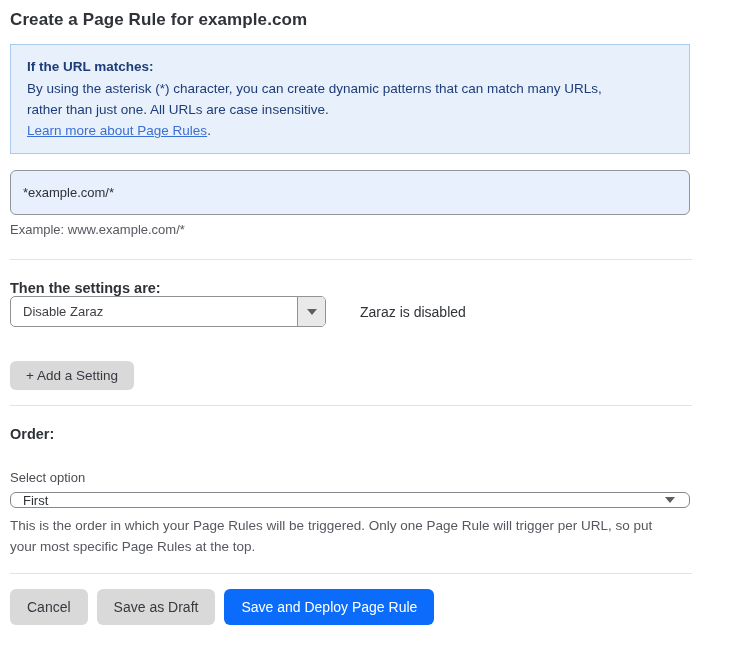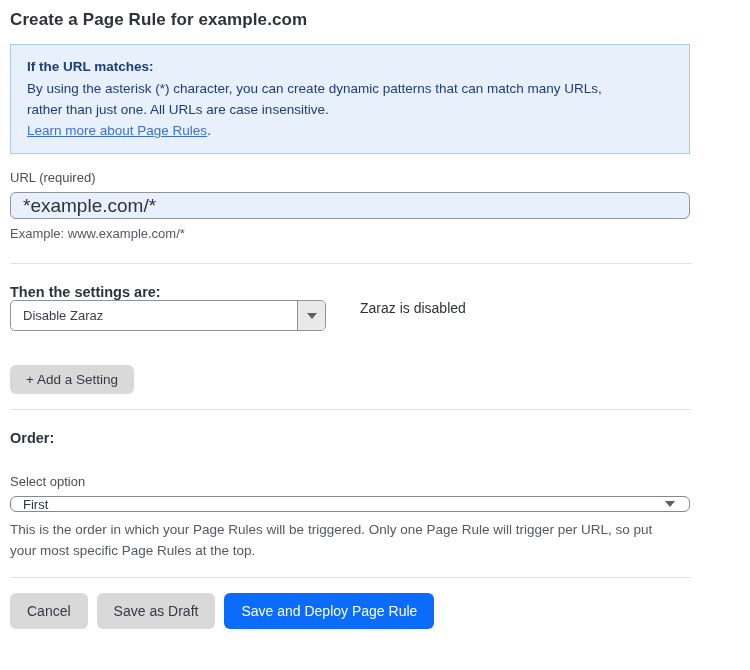--- a/index.html
+++ b/index.html
@@ -35,27 +35,27 @@
     color: #3b6fd4; text-decoration: underline; cursor: pointer;
   }
   .info-link-suffix { color: #1e3c78; }
 
   .field-label {
     font-size: 13px; color: #4a4d52; margin-bottom: 7px;
   }
 
   .url-input {
     display: block;
-    width: 680px; height: 27px;
+    width: 680px; height: 45px;
     background: #e8f0fe;
     border: 1px solid #919499;
     border-radius: 6px;
     padding: 0 12px;
     font-family: "Liberation Sans", sans-serif;
-    font-size: 19px; color: #2f3237;
+    font-size: 13px; color: #2f3237;
     outline: none;
   }
   .helper-text {
     font-size: 13px; color: #55585e; margin-top: 7px;
   }
   .helper-paragraph {
     font-size: 13.5px; color: #55585e; line-height: 21px;
     margin-top: 7px; max-width: 672px;
   }
 
@@ -63,21 +63,21 @@
     width: 682px; height: 1px; background: #e2e2e2;
     border: none; margin: 22px 0 0 0;
   }
 
   .section-heading {
     font-size: 14.5px; font-weight: bold; color: #2f3237;
     margin-top: 20px;
   }
 
   
-  .setting-row { display: flex; align-items: flex-start; margin-top: 0; }
+  .setting-row { display: flex; align-items: center; margin-top: 0; }
   .segmented-select {
     display: flex; align-items: stretch;
     width: 316px; height: 31px;
     background: #ffffff;
     border: 1px solid #8f9296;
     border-radius: 5px;
     overflow: hidden;
     cursor: pointer;
   }
   .segmented-select .select-value {
@@ -130,21 +130,20 @@
   <h1 class="page-title">Create a Page Rule for example.com</h1>
 
   <div class="info-box">
     <div class="info-heading">If the URL matches:</div>
     <div class="info-body">By using the asterisk (*) character, you can create dynamic patterns that can match many URLs, rather than just one. All URLs are case insensitive.</div>
     <div>
       <a class="info-link">Learn more about Page Rules</a><span class="info-link-suffix">.</span>
     </div>
   </div>
 
-  <div class="field-label">URL (required)</div>
   <input class="url-input" type="text" value="*example.com/*" style="">
   <div class="helper-text">Example: www.example.com/*</div>
 
   <hr class="divider">
 
   <div class="section-heading">Then the settings are:</div>
 
 
   <div class="setting-row">
     <div class="segmented-select">

